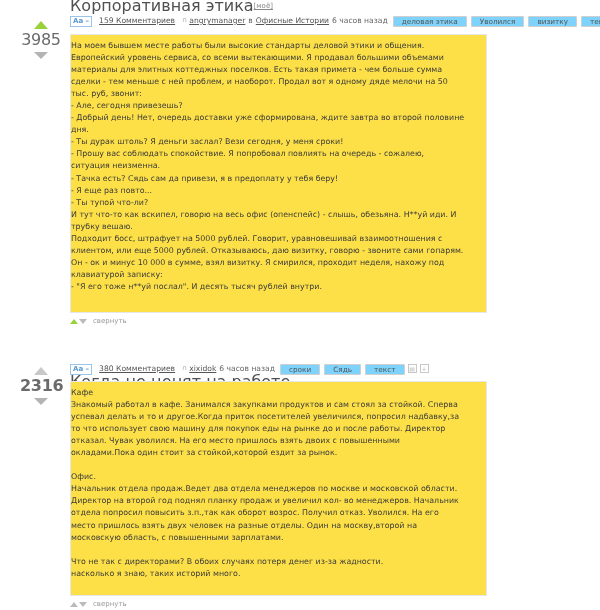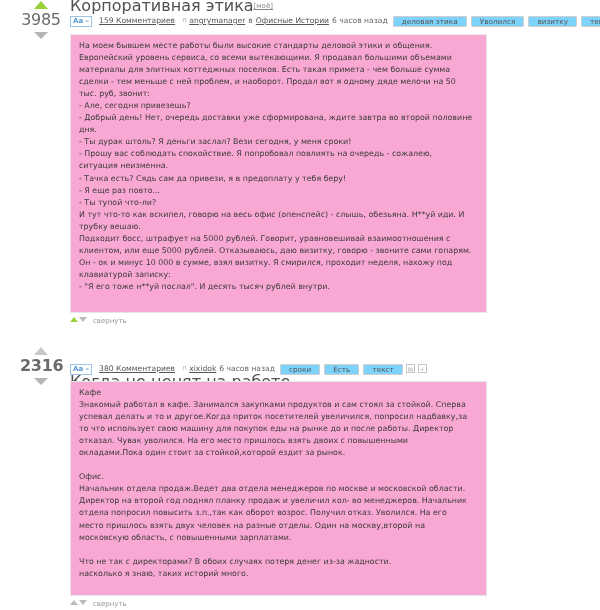--- a/index.html
+++ b/index.html
@@ -1,34 +1,34 @@
 <!DOCTYPE html>
 <html><head>
 <meta charset="utf-8">
 <style>
   html, body { margin:0; padding:0; background:#ffffff; }
   body { width:600px; height:610px; overflow:hidden; font-family:"DejaVu Sans", sans-serif; color:#333; position:relative; }
   .post { position:absolute; left:0; width:600px; }
-  .rating { position:absolute; left:20px; width:42px; text-align:center; }
+  .rating { position:absolute; left:20px; width:42px; text-align:center;margin-top:20px; }
   .arrow-up { width:0; height:0; margin:0 auto; border-left:7px solid transparent; border-right:7px solid transparent; border-bottom:8px solid #c8c8c8; }
   .arrow-up.active { border-bottom-color:#9ad13a; }
   .arrow-down { width:0; height:0; margin:0 auto; border-left:7px solid transparent; border-right:7px solid transparent; border-top:7px solid #b4b4b4; }
   .score { font-family:"DejaVu Sans", sans-serif; font-size:16px; color:#6b6b6b; line-height:18px; margin:2px 0 3px; letter-spacing:-0.3px; }
   .title-row { position:absolute; left:70px; white-space:nowrap; }
   .title { font-size:16px; color:#505050; font-weight:normal; }
   .moe { font-size:7px; color:#888; text-decoration:underline; vertical-align:3px; }
   .meta { position:absolute; left:70px; font-size:7.6px; color:#666; white-space:nowrap; display:flex; align-items:flex-start; }
   .aa { display:inline-block; border:1px solid #9cc3e8; color:#5b98d3; font-size:7px; padding:0 2px; line-height:9px; margin-right:7px; font-weight:bold; }
   .link { color:#555; text-decoration:underline; }
   .user-icon { color:#aaa; margin:0 2px 0 7px; font-size:7px; }
   .tag { display:inline-block; border:1px solid #cfcfcf; background:#7dd3fc; color:#555; font-size:7.3px; padding:0 8px; line-height:9px; margin-left:4px; border-radius:1px; }
   .tag.first { margin-left:5px; }
   .ico { display:inline-block; width:7px; height:7px; border:1px solid #c8c8c8; margin-left:3px; font-size:6px; line-height:7px; text-align:center; color:#bbb; }
-  .box { position:absolute; left:70px; width:417px; background:#f9a8d4; border:1px solid #e5e7ea; box-sizing:border-box; padding:5px 8px; font-size:7.9px; line-height:12.05px; color:#3a3a3a; white-space:pre-wrap; }
-  .foot { position:absolute; left:70px; font-size:7px; color:#999; display:flex; align-items:flex-start; }
+  .box { position:absolute; left:70px; width:417px; background:#fde047; border:1px solid #e5e7ea; box-sizing:border-box; padding:5px 0; font-size:7.9px; line-height:12.05px; color:#3a3a3a; white-space:pre-wrap; }
+  .foot { position:absolute; left:70px; font-size:7px; color:#999; display:flex; align-items:center; }
   .foot .up { width:0; height:0; border-left:4px solid transparent; border-right:4px solid transparent; border-bottom:5px solid #9ad13a; }
   .foot .up.grey { border-bottom-color:#bbb; }
   .foot .down { width:0; height:0; border-left:4px solid transparent; border-right:4px solid transparent; border-top:5px solid #bbb; margin-left:1px; margin-right:6px; }
 </style>
 </head>
 <body>
 
 <div class="post" style="top:0;">
   <div class="rating" style="top:1px;">
     <div class="arrow-up active"></div>
@@ -90,21 +90,21 @@
   <div class="title-row" style="top:343px;margin-top:29px;">
     <span class="title">Когда не ценят на работе.</span>
   </div>
   <div class="meta" style="top:364px;">
     <span class="aa">Aa –</span>
     <span class="link">380 Комментариев</span>
     <span class="user-icon">∩</span>
     <span class="link">xixidok</span>
     <span style="margin-left:3px;">6 часов назад</span>
     <span class="tag first">сроки</span>
-    <span class="tag">Есть</span>
+    <span class="tag">Сядь</span>
     <span class="tag">текст</span>
     <span class="ico">▤</span>
     <span class="ico">+</span>
   </div>
   <div class="box" style="top:381px; height:215px;">Кафе
 Знакомый работал в кафе. Занимался закупками продуктов и сам стоял за стойкой. Сперва
 успевал делать и то и другое.Когда приток посетителей увеличился, попросил надбавку,за
 то что использует свою машину для покупок еды на рынке до и после работы. Директор
 отказал. Чувак уволился. На его место пришлось взять двоих с повышенными
 окладами.Пока один стоит за стойкой,которой ездит за рынок.

